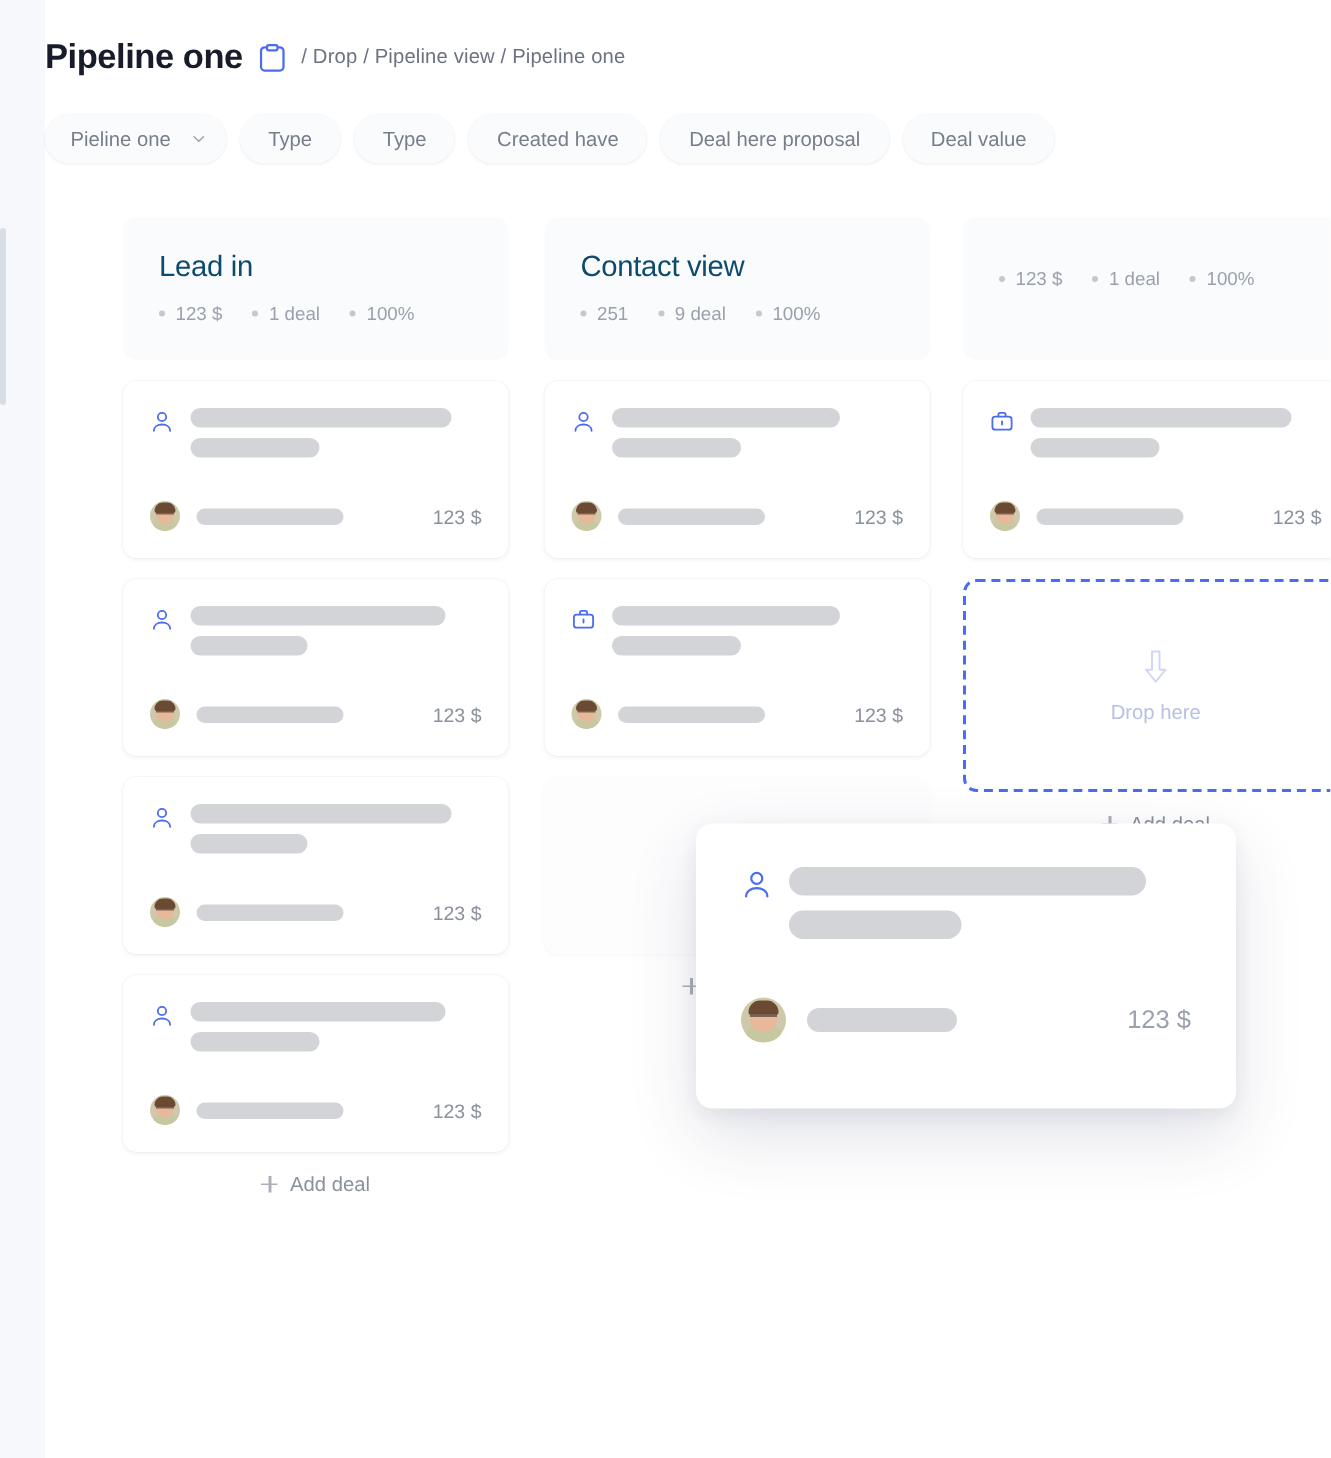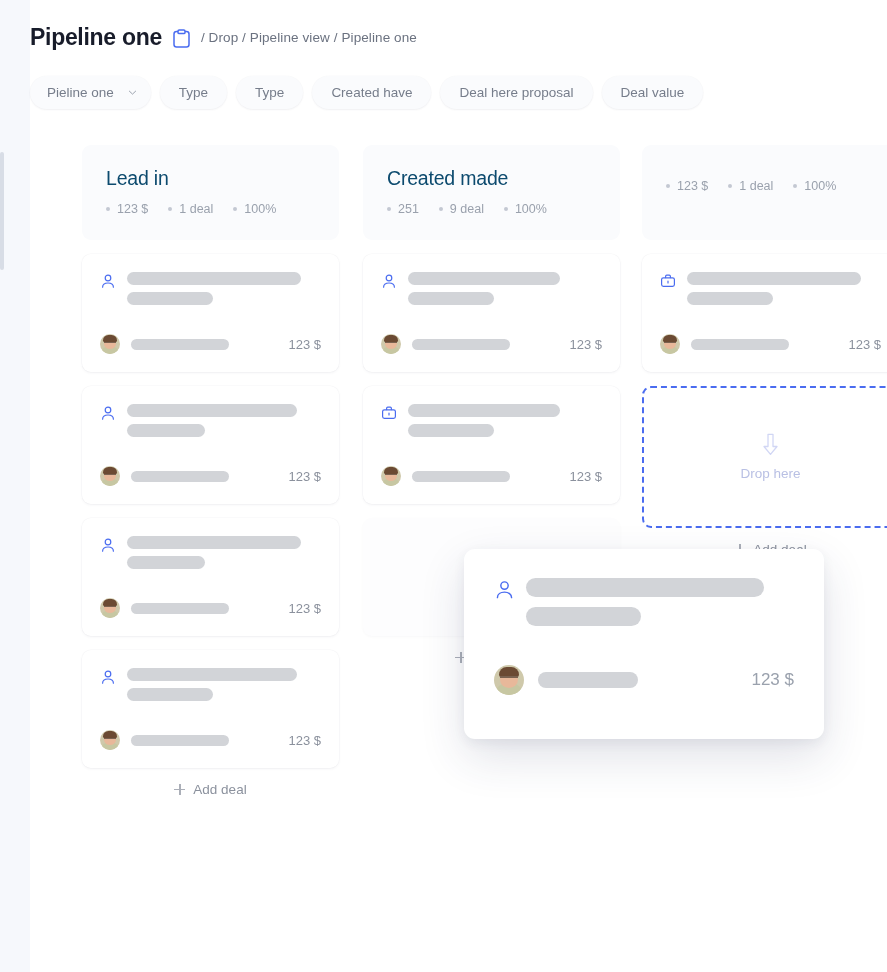--- a/index.html
+++ b/index.html
@@ -322,21 +322,21 @@
         </div>
 
         <div class="add-deal">
           <span class="plus"></span>
           <span>Add deal</span>
         </div>
       </div>
 
       <div class="column col-1">
         <div class="col-head">
-          <div class="col-title">Created made</div>
+          <div class="col-title">Contact view</div>
           <div class="col-stats">
             <span class="stat">
                 <i class="dot"></i>
                 <span>251</span>
               </span>
             <span class="stat">
                 <i class="dot"></i>
                 <span>9 deal</span>
               </span>
             <span class="stat">

